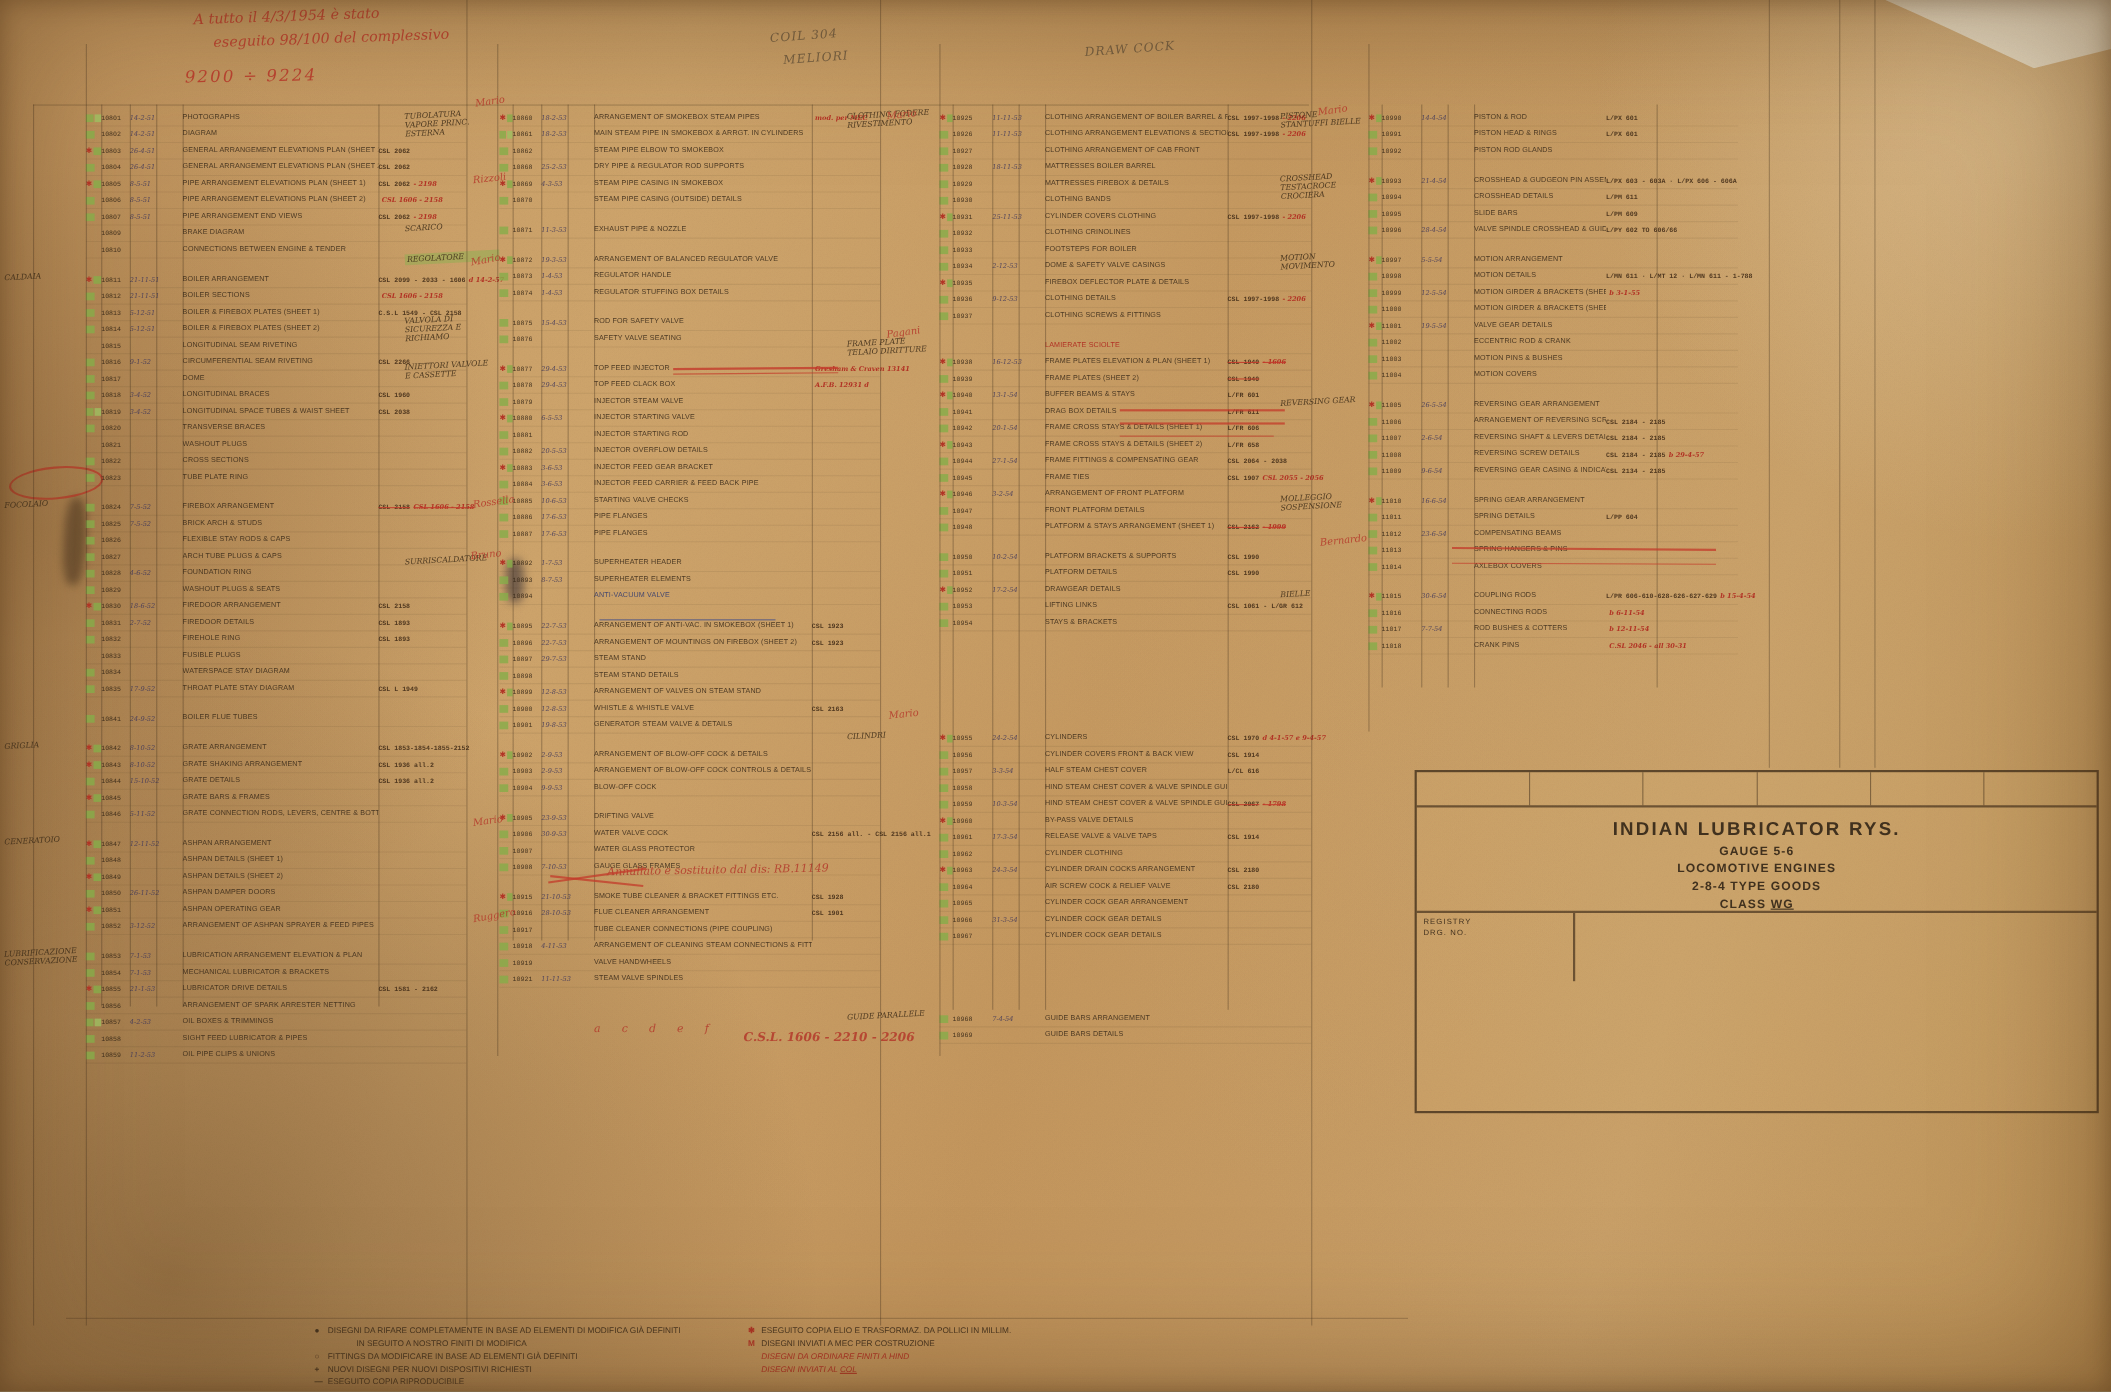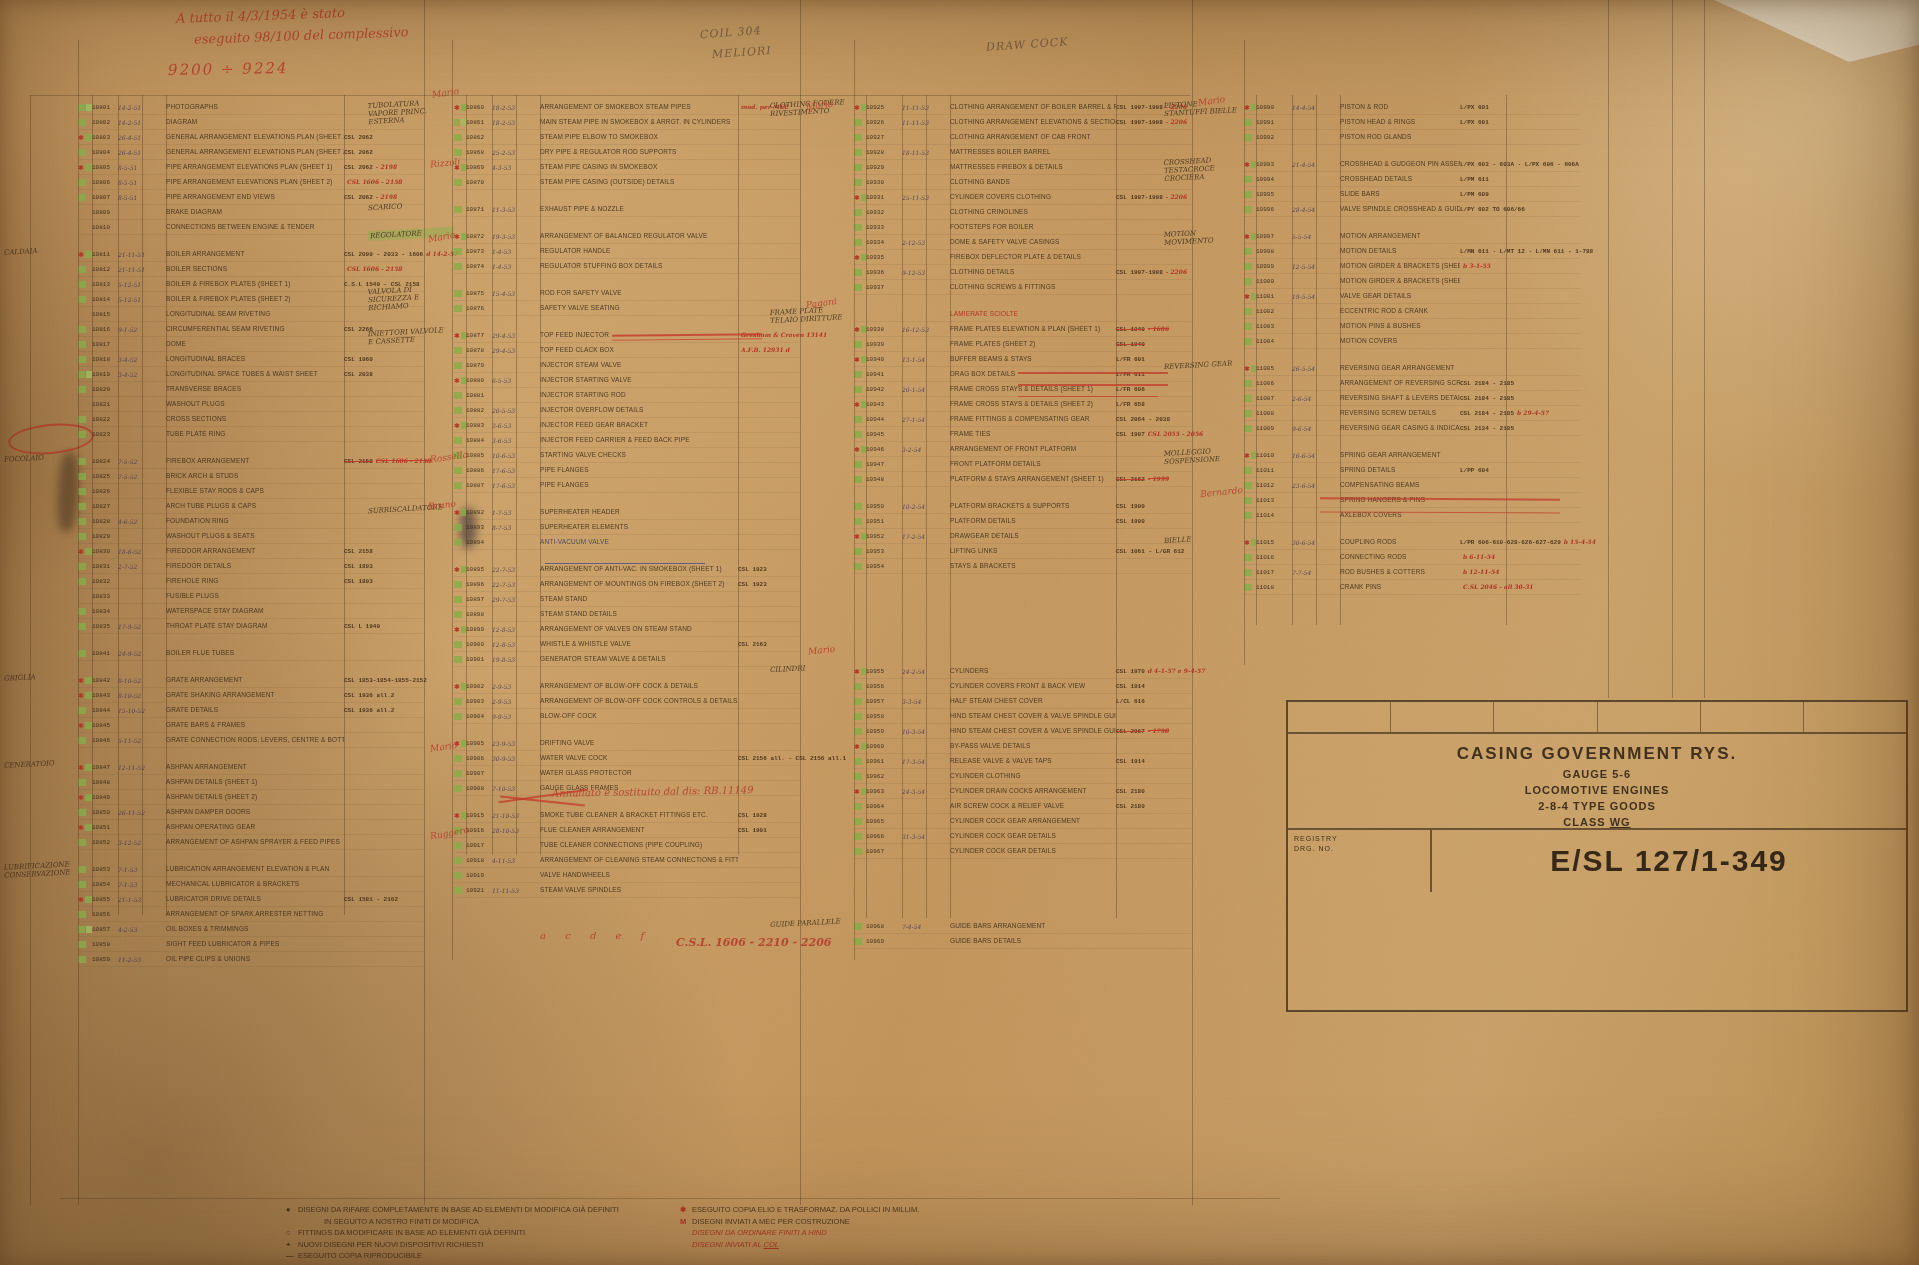--- a/index.html
+++ b/index.html
@@ -113,32 +113,31 @@
   <div class="tblock">
     <div class="tb-strip">
       <div class="tb-cell"></div>
       <div class="tb-cell"></div>
       <div class="tb-cell"></div>
       <div class="tb-cell"></div>
       <div class="tb-cell"></div>
       <div class="tb-cell"></div>
     </div>
     <div class="tb-main">
-      <div class="tb-company">CASING GOVERNMENT RYS.</div>
+      <div class="tb-company">INDIAN LUBRICATOR RYS.</div>
       <div class="tb-sub">GAUGE 5-6</div>
       <div class="tb-sub">LOCOMOTIVE ENGINES</div>
       <div class="tb-sub">2-8-4 TYPE GOODS</div>
       <div class="tb-sub"><span>CLASS </span><span class="wg">WG</span></div>
     </div>
     <div class="tb-bottom">
       <div class="tb-reg">
         <div>REGISTRY</div>
         <div>DRG. NO.</div>
       </div>
-      <div class="tb-no">E/SL 127/1-349</div>
     </div>
   </div>
 
   <div class="legend legend-left" id="legend-left">
       <div class="leg-item">
         <div class="leg-sym">●</div>
         <div class="leg-text" style="display: inline;">DISEGNI DA RIFARE COMPLETAMENTE IN BASE AD ELEMENTI DI MODIFICA GIÀ DEFINITI</div>
       </div>
       <div class="leg-item indent">
         <div class="leg-sym"></div>

